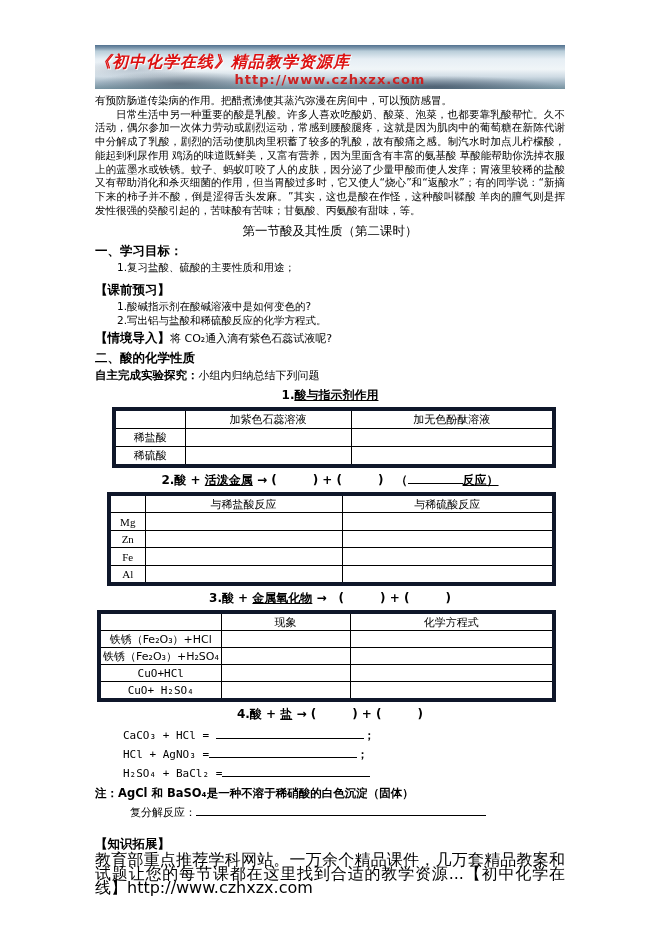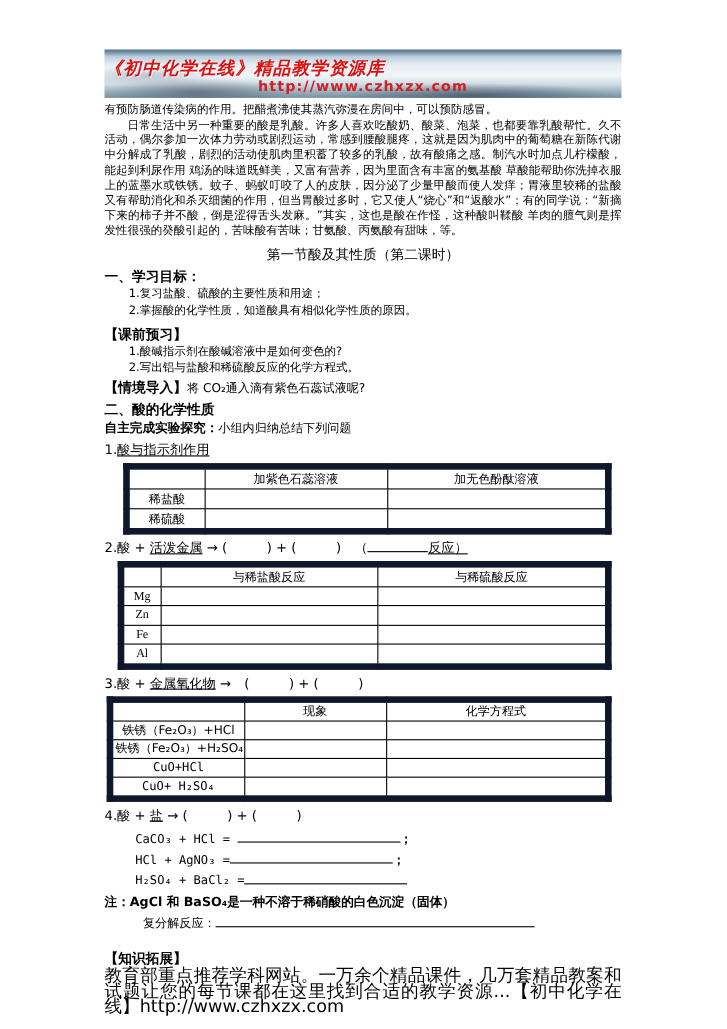--- a/index.html
+++ b/index.html
@@ -36,28 +36,28 @@
   .intro p.ind{text-indent:2em;}
 
   .doc-title{margin:6px 0 3px;text-align:center;font-size:12.5px;}
 
   .h1{font-size:12.5px;font-weight:bold;margin-top:2px;}
   .li{font-size:10.5px;line-height:14.2px;padding-left:22px;}
   .mt{margin-top:7px;}
   .inline-normal{font-weight:normal;font-size:11px;text-align:center;}
   .u{text-decoration:underline;}
 
-  .part-h{font-size:12px;font-weight:normal;margin:4px 0 3px;}
+  .part-h{font-size:12px;font-weight:bold;margin:4px 0 3px;text-align:center;}
   .blank{display:inline-block;border-bottom:1px solid #000;height:11px;vertical-align:baseline;}
   .blank.w55{width:55px;}
   .blank.w148{width:148px;}
   .blank.w290{width:290px;}
 
   
-  table.t{border-collapse:collapse;table-layout:fixed;border:6px solid #0f172a;margin:2px 0 4px;}
+  table.t{border-collapse:collapse;table-layout:fixed;border:4px solid #0f172a;margin:2px 0 4px;}
   table.t td{border:1px solid #000;font-size:11px;padding:0 2px;text-align:center;vertical-align:middle;overflow:hidden;white-space:nowrap;}
   table.t1{margin-left:17px;width:444px;}
   table.t1 td{height:17px;}
   table.t2{margin-left:12px;width:449px;}
   table.t2 td{height:16.5px;font-family:Liberation Serif, serif;}
   table.t3{margin-left:2px;width:459px;border-radius:24px;}
   table.t3 td{height:16px;}
   .mono{font-family:"DejaVu Sans Mono","Liberation Mono",monospace;}
 
   .eq{font-family:"DejaVu Sans Mono","Liberation Mono",monospace;font-size:11px;line-height:19px;margin-left:28px;}
@@ -78,21 +78,20 @@
 
   <div class="intro">
     <p>有预防肠道传染病的作用。把醋煮沸使其蒸汽弥漫在房间中，可以预防感冒。</p>
     <p class="ind">日常生活中另一种重要的酸是乳酸。许多人喜欢吃酸奶、酸菜、泡菜，也都要靠乳酸帮忙。久不活动，偶尔参加一次体力劳动或剧烈运动，常感到腰酸腿疼，这就是因为肌肉中的葡萄糖在新陈代谢中分解成了乳酸，剧烈的活动使肌肉里积蓄了较多的乳酸，故有酸痛之感。制汽水时加点儿柠檬酸，能起到利尿作用 鸡汤的味道既鲜美，又富有营养，因为里面含有丰富的氨基酸 草酸能帮助你洗掉衣服上的蓝墨水或铁锈。蚊子、蚂蚁叮咬了人的皮肤，因分泌了少量甲酸而使人发痒；胃液里较稀的盐酸又有帮助消化和杀灭细菌的作用，但当胃酸过多时，它又使人“烧心”和“返酸水”；有的同学说：“新摘下来的柿子并不酸，倒是涩得舌头发麻。”其实，这也是酸在作怪，这种酸叫鞣酸 羊肉的膻气则是挥发性很强的癸酸引起的，苦味酸有苦味；甘氨酸、丙氨酸有甜味，等。</p>
   </div>
 
   <div class="doc-title">第一节酸及其性质（第二课时）</div>
 
   <div class="h1">一、学习目标：</div>
   <div class="li">1.复习盐酸、硫酸的主要性质和用途；</div>
-  <div class="li">2.掌握酸的化学性质，知道酸具有相似化学性质的原因。</div>
 
   <div class="h1 mt">【课前预习】</div>
   <div class="li">1.酸碱指示剂在酸碱溶液中是如何变色的?</div>
   <div class="li">2.写出铝与盐酸和稀硫酸反应的化学方程式。</div>
 
   <div class="h1" style="margin-top:3px;">
     <span>【情境导入】</span><span class="inline-normal">将 CO₂通入滴有紫色石蕊试液呢?</span>
   </div>
 
   <div class="h1" style="margin-top:3px;">二、酸的化学性质</div>

